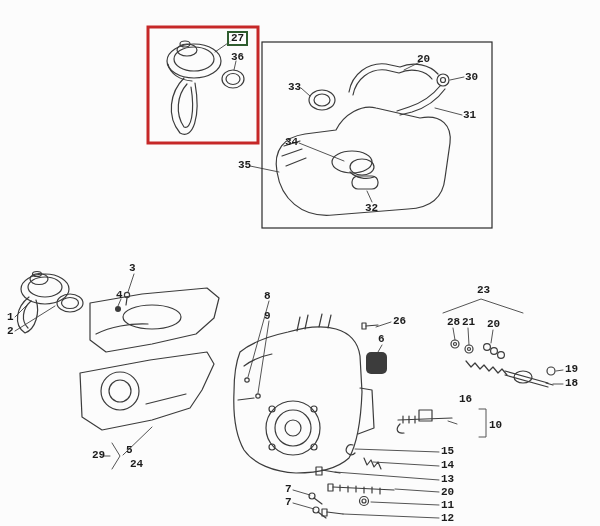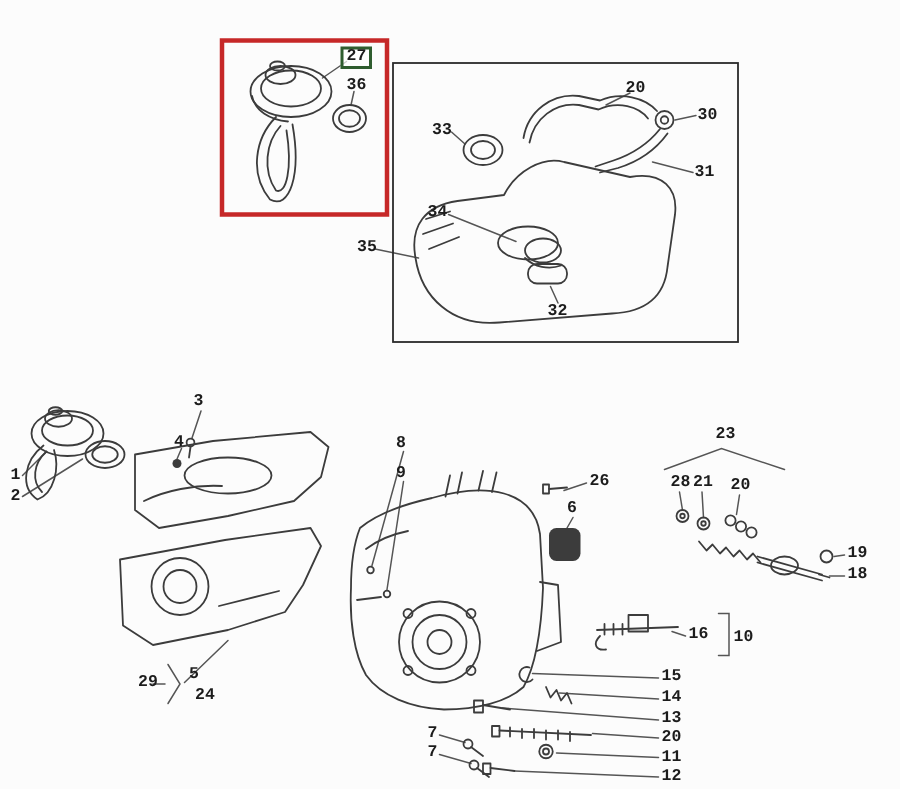--- a/index.html
+++ b/index.html
@@ -202,21 +202,21 @@
   <div class="lbl" style="left:264px;top:291px">8</div>
   <div class="lbl" style="left:264px;top:311px">9</div>
   <div class="lbl" style="left:477px;top:285px">23</div>
   <div class="lbl" style="left:393px;top:316px">26</div>
   <div class="lbl" style="left:447px;top:317px">28</div>
   <div class="lbl" style="left:462px;top:317px">21</div>
   <div class="lbl" style="left:487px;top:319px">20</div>
   <div class="lbl" style="left:378px;top:334px">6</div>
   <div class="lbl" style="left:565px;top:364px">19</div>
   <div class="lbl" style="left:565px;top:378px">18</div>
-  <div class="lbl" style="left:459px;top:418px">16</div>
+  <div class="lbl" style="left:459px;top:394px">16</div>
   <div class="lbl" style="left:489px;top:420px">10</div>
   <div class="lbl" style="left:92px;top:450px">29</div>
   <div class="lbl" style="left:126px;top:445px">5</div>
   <div class="lbl" style="left:130px;top:459px">24</div>
   <div class="lbl" style="left:441px;top:446px">15</div>
   <div class="lbl" style="left:441px;top:460px">14</div>
   <div class="lbl" style="left:441px;top:474px">13</div>
   <div class="lbl" style="left:441px;top:487px">20</div>
   <div class="lbl" style="left:441px;top:500px">11</div>
   <div class="lbl" style="left:441px;top:513px">12</div>

